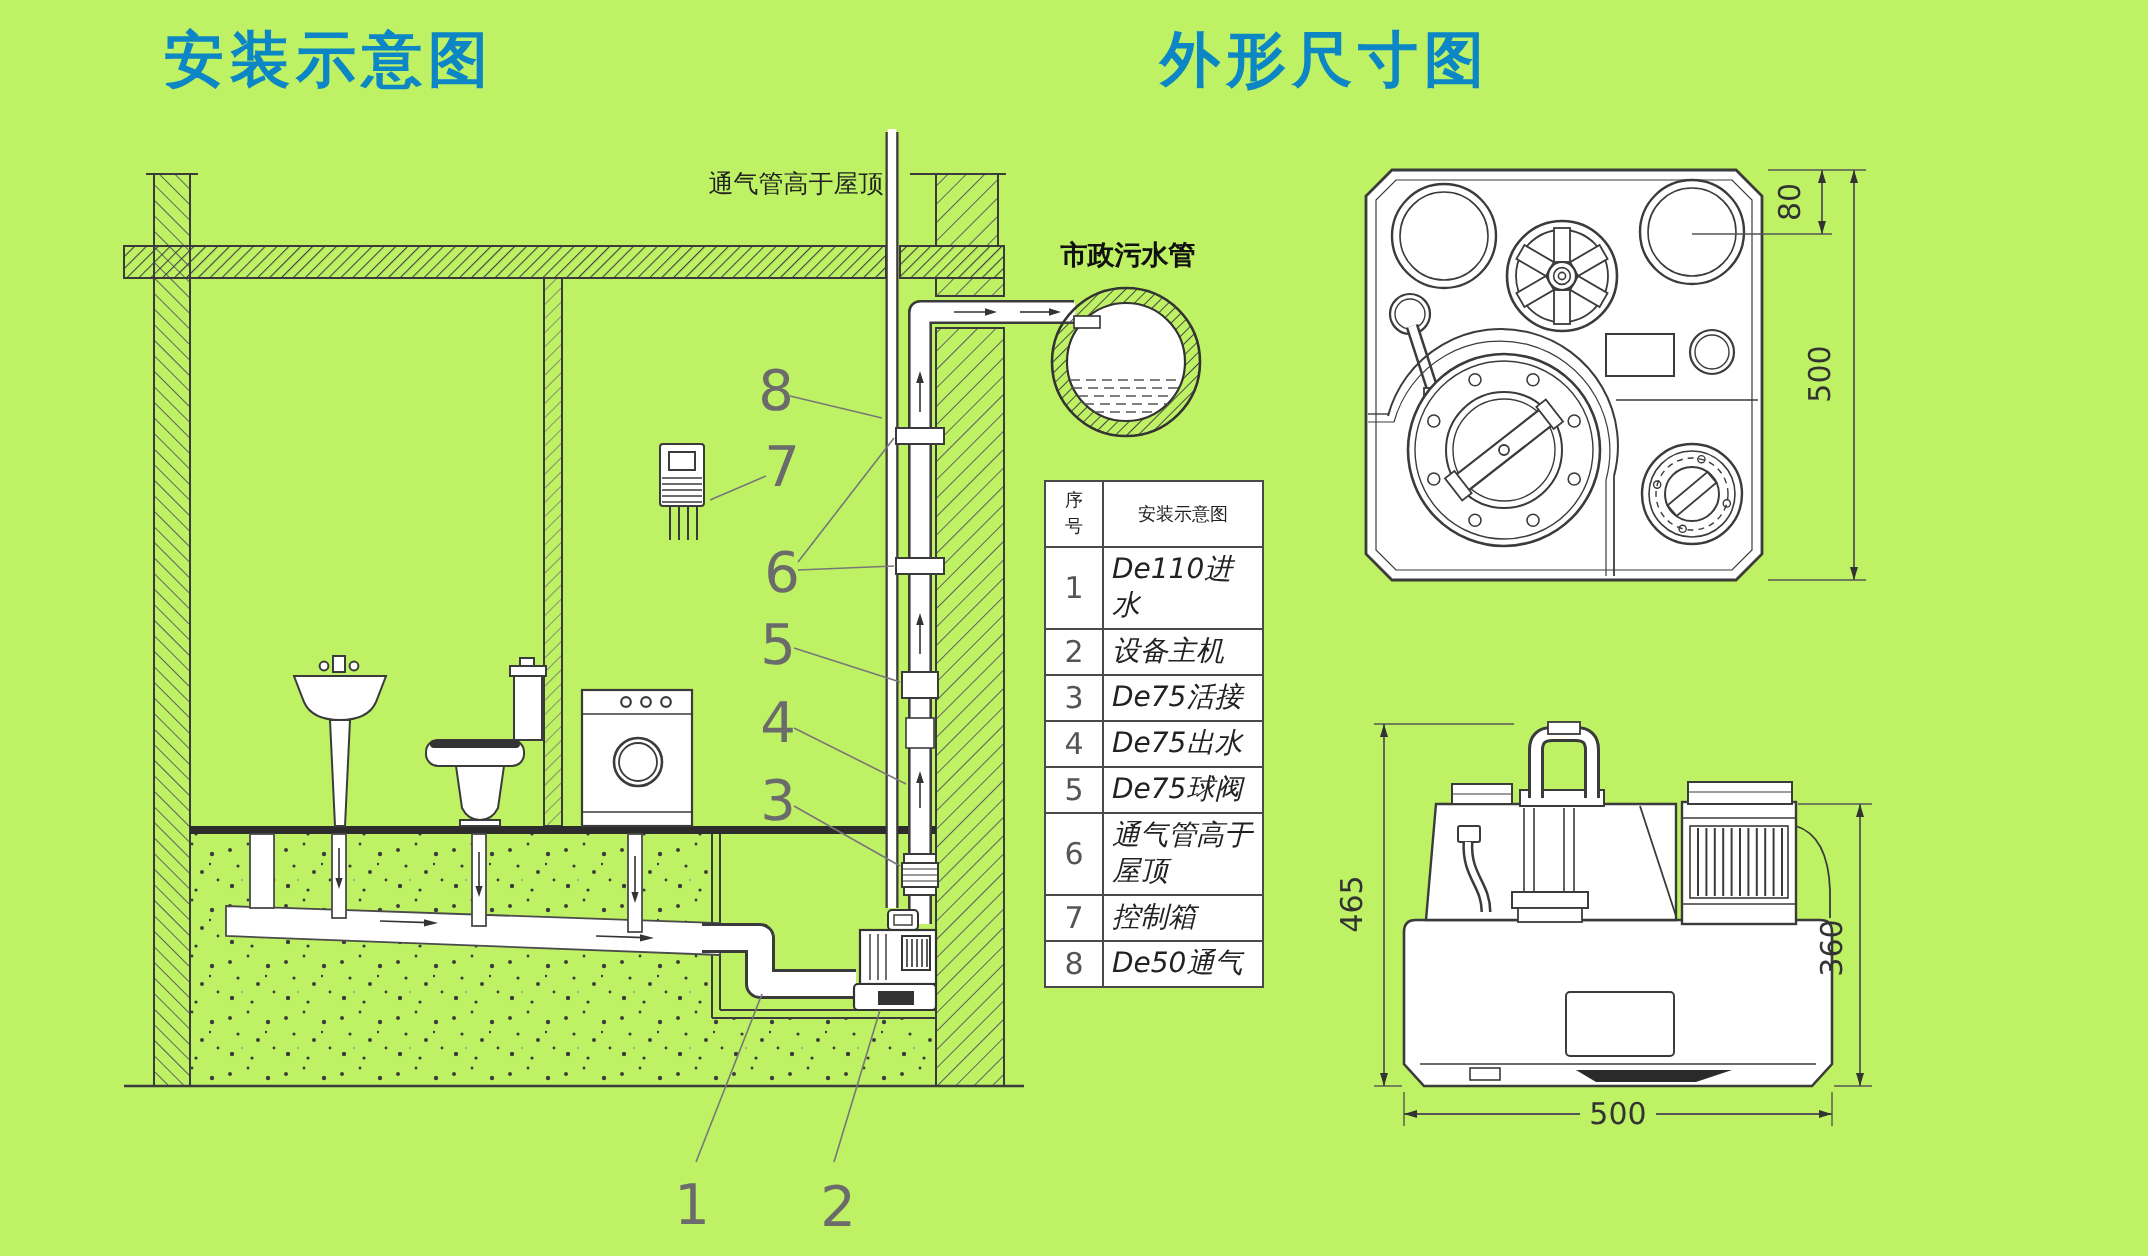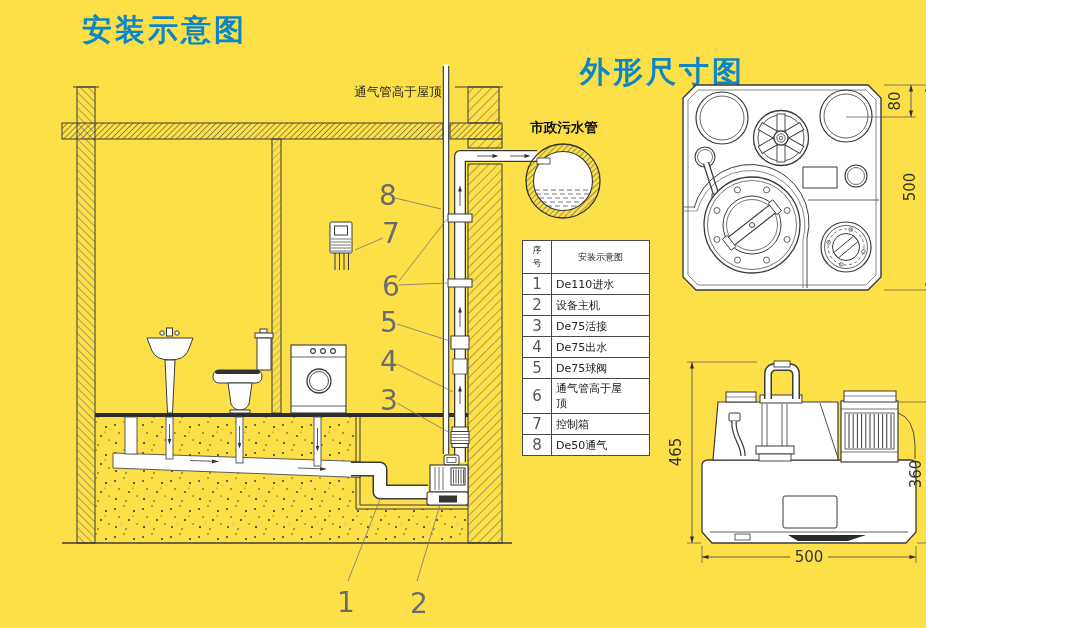--- a/index.html
+++ b/index.html
@@ -1,27 +1,27 @@
 <!DOCTYPE html>
 <html><head>
 <meta charset="utf-8">
 <style>
   html,body{margin:0;padding:0;background:#fff;}
-  .stage{position:relative;width:926px;height:628px;background:#fde047;overflow:hidden;
+  .stage{position:relative;width:1074px;height:628px;background:#bef264;overflow:hidden;
          font-family:"DejaVu Sans","Liberation Sans",sans-serif;}
   .title{position:absolute;font-size:30px;font-weight:bold;letter-spacing:3px;color:#0c86c4;}
   .title-install{left:82px;top:10px;}
-  .title-dims{left:580px;top:10px;margin-top:42px;}
+  .title-dims{left:580px;top:10px;}
   svg.draw{position:absolute;left:0;top:0;}
   .parts-table{position:absolute;left:522px;top:240px;border-radius:10px;}
   .parts-table table{border-collapse:collapse;background:#fff;}
   .parts-table th,.parts-table td{border:1px solid #4a4a4a;background:#fff;}
   .parts-table th{font-size:9px;font-weight:500;color:#222;padding:3px 6px;height:12px;}
   .parts-table td.no{width:26px;font-size:15px;color:#555;text-align:center;font-weight:400;height:15px;}
-  .parts-table td.part{width:74px;font-size:11px;color:#222;padding:2px 19px 2px 4px;}
+  .parts-table td.part{width:74px;font-size:14px;color:#222;padding:2px 1px 2px 4px;font-style:italic;}
   text{stroke:none;}
   .note{font-size:12.5px;fill:#222;}
   .sewerlbl{font-size:13.5px;fill:#111;font-weight:600;}
   .callout{font-size:28px;fill:#6b6b6b;}
   .dim{font-size:15px;fill:#333;}
 </style>
 </head>
 <body>
 
 <div class="stage">

